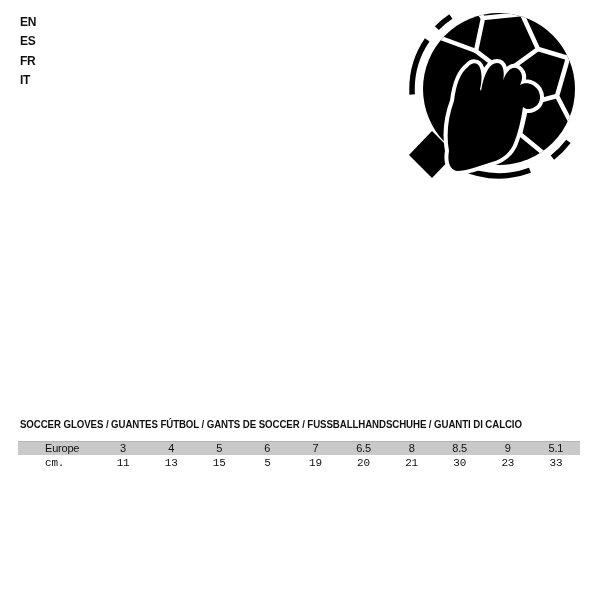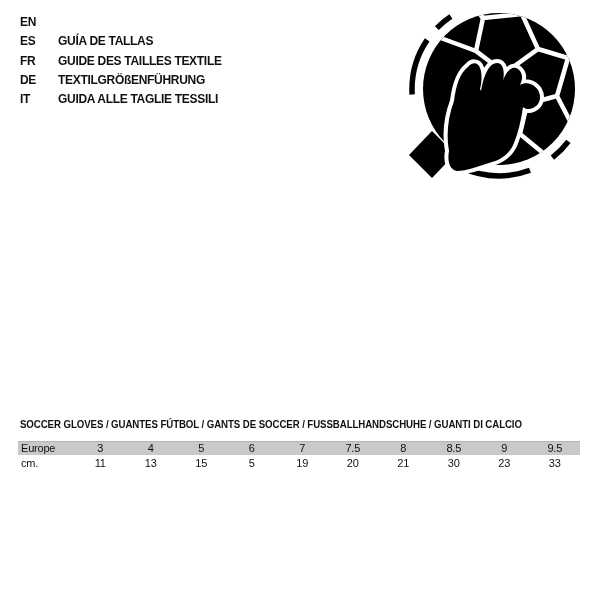--- a/index.html
+++ b/index.html
@@ -24,52 +24,45 @@
   .icon-wrap { position:absolute; left:408px; top:1px; width:182px; height:186px; }
   .icon-wrap svg { display:block; width:100%; height:100%; }
 
   
   .table-title {
     position:absolute; left:20px; top:418px;
     font-weight:bold; font-size:11px; letter-spacing:-0.1px;
     white-space:nowrap; transform:scaleX(0.88); transform-origin:0 50%;
   }
   .size-table { position:absolute; left:18px; top:441px; width:562px; font-size:11px; }
-  .trow { display:flex; box-sizing:border-box; }
+  .trow { display:flex; box-sizing:border-box;padding-left:24px; }
   .trow-highlight { height:14px; border-top:1px solid #b5b5b5; }
-  .trow-plain { height:15px; }
+  .trow-plain { height:15px;font-family:Liberation Mono, monospace; }
   .trow-highlight .cell { line-height:13px; }
   .trow-plain .cell { line-height:16px; }
   .cell { flex:1 1 0; text-align:center; letter-spacing:-0.2px; white-space:nowrap; }
   .cell-rowlabel { flex:0 0 54px; text-align:left; padding-left:3px; }
 </style>
 </head>
 <body style="color: rgb(17, 17, 17);">
 
 <div class="page">
 
   <div class="lang-list">
     <div class="lang-row">
       <span class="lang-code">EN</span>
     </div>
     <div class="lang-row">
       <span class="lang-code">ES</span>
-      <span class="lang-label">GUÍA DE TALLAS</span>
     </div>
     <div class="lang-row">
       <span class="lang-code">FR</span>
-      <span class="lang-label">GUIDE DES TAILLES TEXTILE</span>
-    </div>
-    <div class="lang-row">
-      <span class="lang-code">DE</span>
-      <span class="lang-label">TEXTILGRÖßENFÜHRUNG</span>
     </div>
     <div class="lang-row">
       <span class="lang-code">IT</span>
-      <span class="lang-label">GUIDA ALLE TAGLIE TESSILI</span>
     </div>
   </div>
 
   <div class="icon-wrap">
     <svg viewBox="0 0 182 186" xmlns="http://www.w3.org/2000/svg">
       <defs>
         <clipPath id="ballclip">
             <circle cx="91" cy="88" r="76"></circle>
           </clipPath>
       </defs>
@@ -109,25 +102,25 @@
   <div class="table-title">SOCCER GLOVES / GUANTES FÚTBOL / GANTS DE SOCCER / FUSSBALLHANDSCHUHE / GUANTI DI CALCIO</div>
 
   <div class="size-table">
     <div class="trow trow-highlight" style="background: rgb(201, 201, 201);">
       <div class="cell cell-rowlabel">Europe</div>
       <div class="cell">3</div>
       <div class="cell">4</div>
       <div class="cell">5</div>
       <div class="cell">6</div>
       <div class="cell">7</div>
-      <div class="cell">7.5</div>
+      <div class="cell">6.5</div>
       <div class="cell">8</div>
       <div class="cell">8.5</div>
       <div class="cell">9</div>
-      <div class="cell">9.5</div>
+      <div class="cell">5.1</div>
     </div>
     <div class="trow trow-plain">
       <div class="cell cell-rowlabel">cm.</div>
       <div class="cell">11</div>
       <div class="cell">13</div>
       <div class="cell">15</div>
       <div class="cell">5</div>
       <div class="cell">19</div>
       <div class="cell">20</div>
       <div class="cell">21</div>

